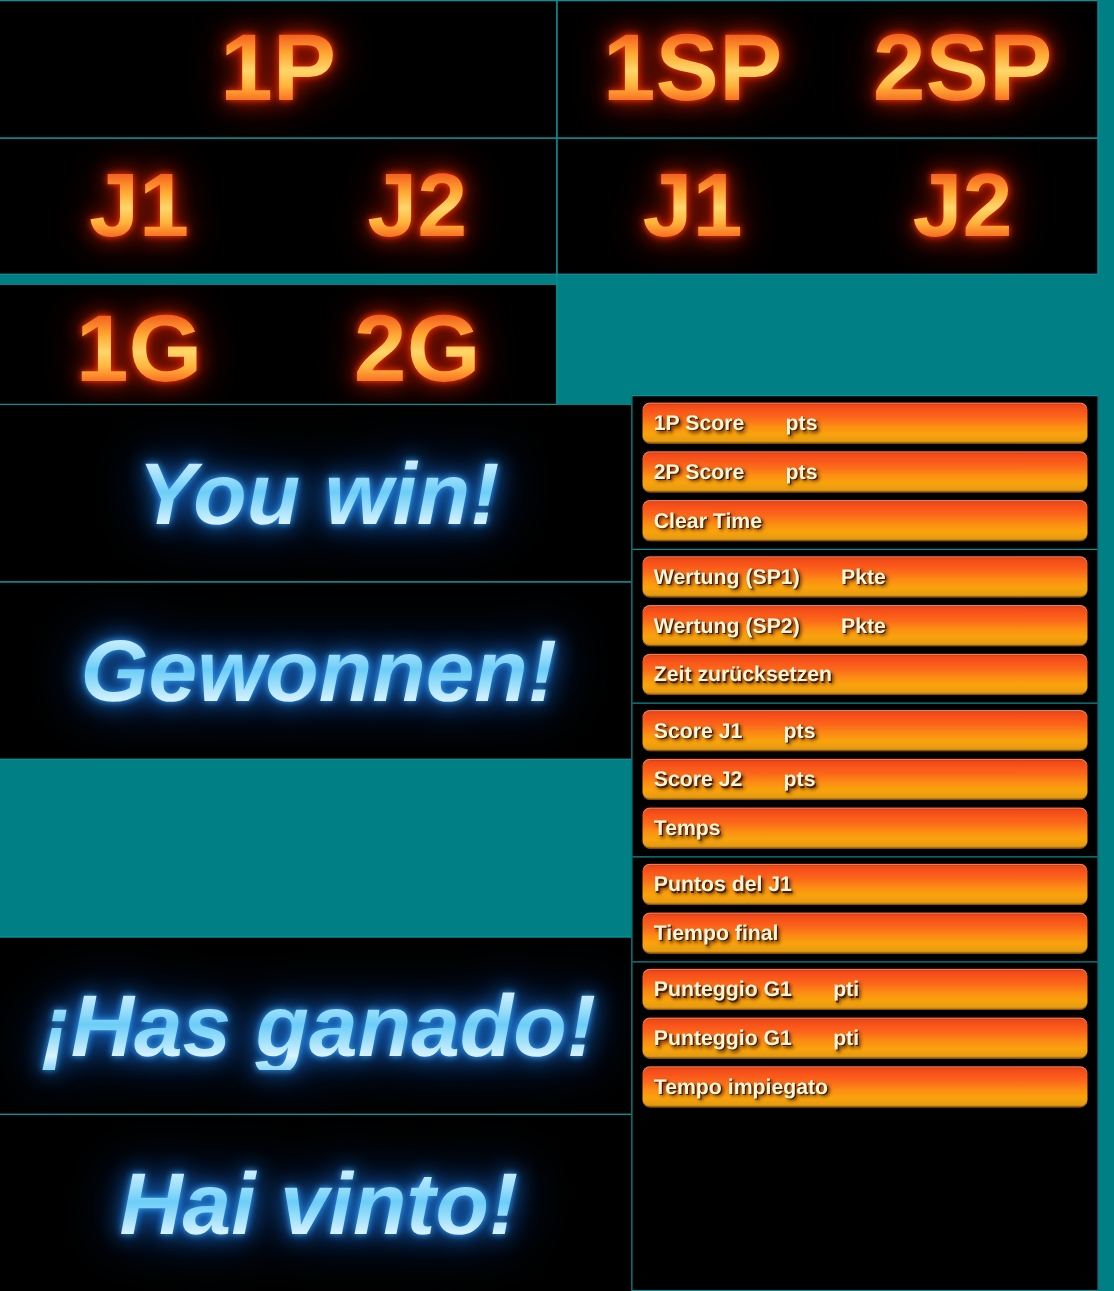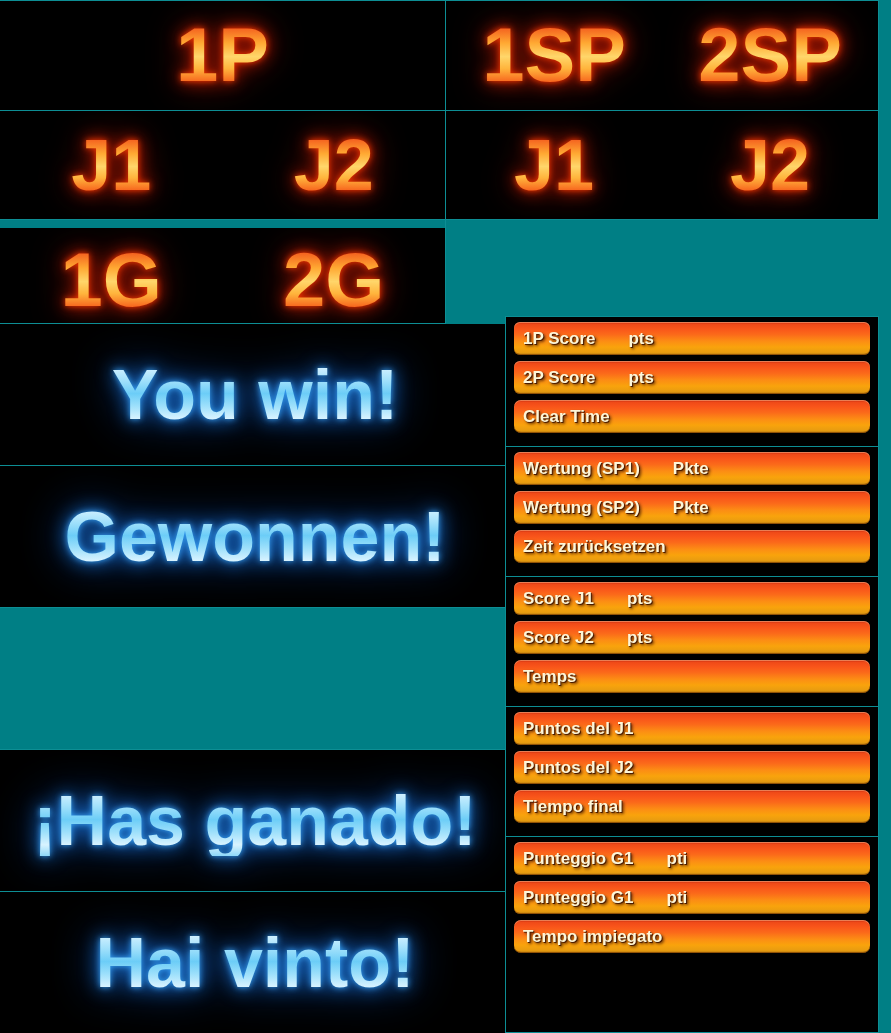--- a/index.html
+++ b/index.html
@@ -98,20 +98,21 @@
         #d8f3ff 84%,
         #8ed8f8 100%);
     -webkit-background-clip: text;
     background-clip: text;
     color: transparent;
     -webkit-text-fill-color: transparent;
     filter:
       drop-shadow(0 0 3px rgba(60,170,255,0.95))
       drop-shadow(0 0 9px rgba(30,130,240,0.8))
       drop-shadow(0 0 20px rgba(10,90,210,0.55));
+    font-style: italic;
   }
 
   
   #score-panel {
     position: absolute;
     left: 505px;
     top: 316px;
     width: 374px;
     height: 717px;
     background: #000000;
@@ -144,21 +145,21 @@
         #b87a10 100%);
     box-shadow:
       inset 0 1px 0 rgba(255,190,140,0.55),
       inset 0 -1px 0 rgba(110,50,0,0.6),
       2px 3px 4px rgba(0,0,0,0.85);
     display: flex;
     align-items: center;
     justify-content: flex-start;
     padding: 0 9px 0 9px;
   }
-  .bar-group .score-bar:last-child { margin-bottom: 7px; border-radius: 7px; }
+  .bar-group .score-bar:last-child { margin-bottom: 0; }
 
   .bar-label, .bar-unit {
     font-family: "Liberation Sans", sans-serif;
     font-weight: bold;
     font-size: 17px;
     color: #fdf6d8;
     text-shadow:
       1px 1px 0 rgba(70,25,0,0.95),
       2px 2px 3px rgba(40,10,0,0.8);
     white-space: nowrap;
@@ -271,24 +272,20 @@
 
       </div>
     </div>
 
     <div class="bar-group">
       <div class="score-bar">
         <span class="bar-label">Puntos del J1</span>
 
       </div>
       <div class="score-bar">
-        <span class="bar-label">Puntos del J2</span>
-
-      </div>
-      <div class="score-bar">
         <span class="bar-label">Tiempo final</span>
 
       </div>
     </div>
 
     <div class="bar-group">
       <div class="score-bar">
         <span class="bar-label">Punteggio G1</span>
         <span class="bar-unit">pti</span>
       </div>

